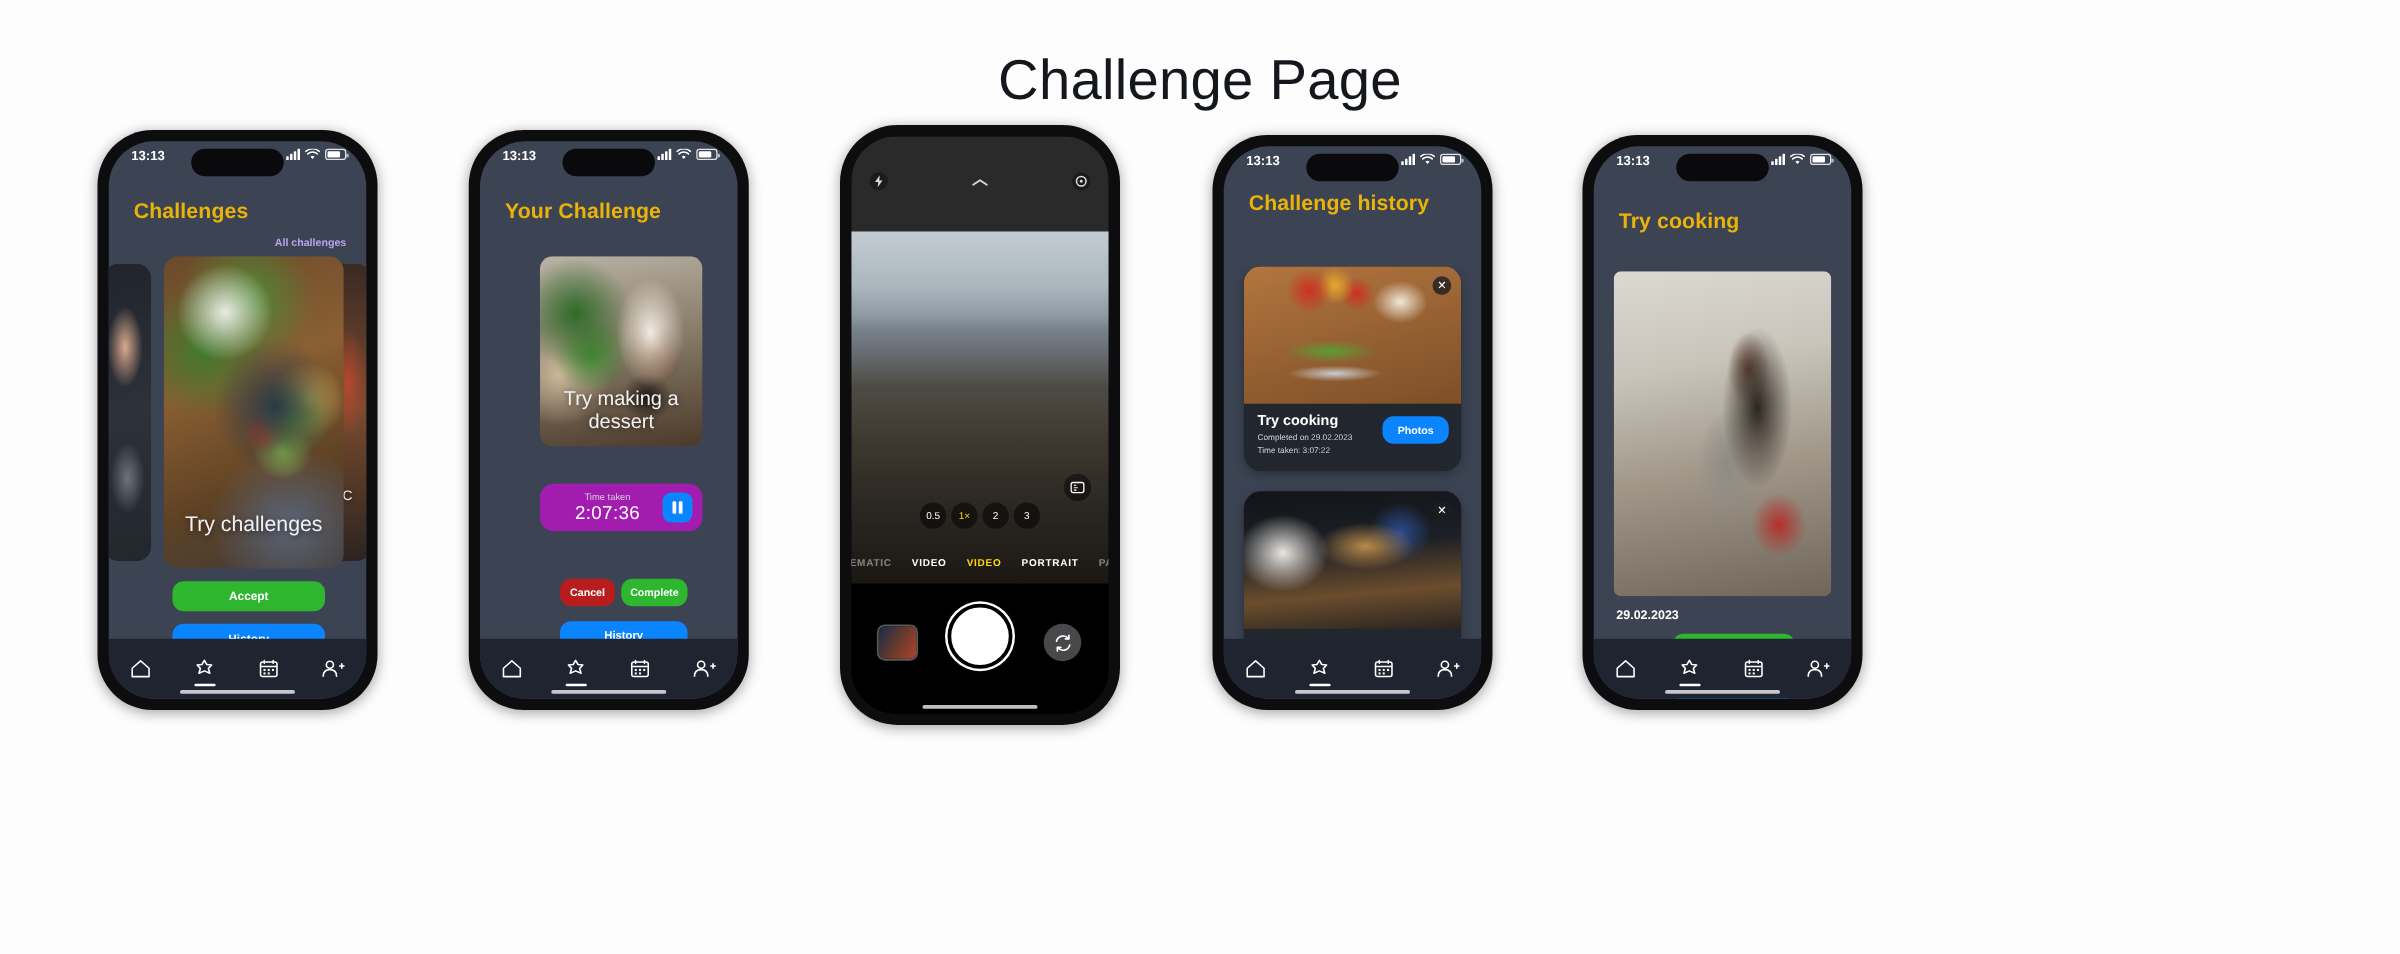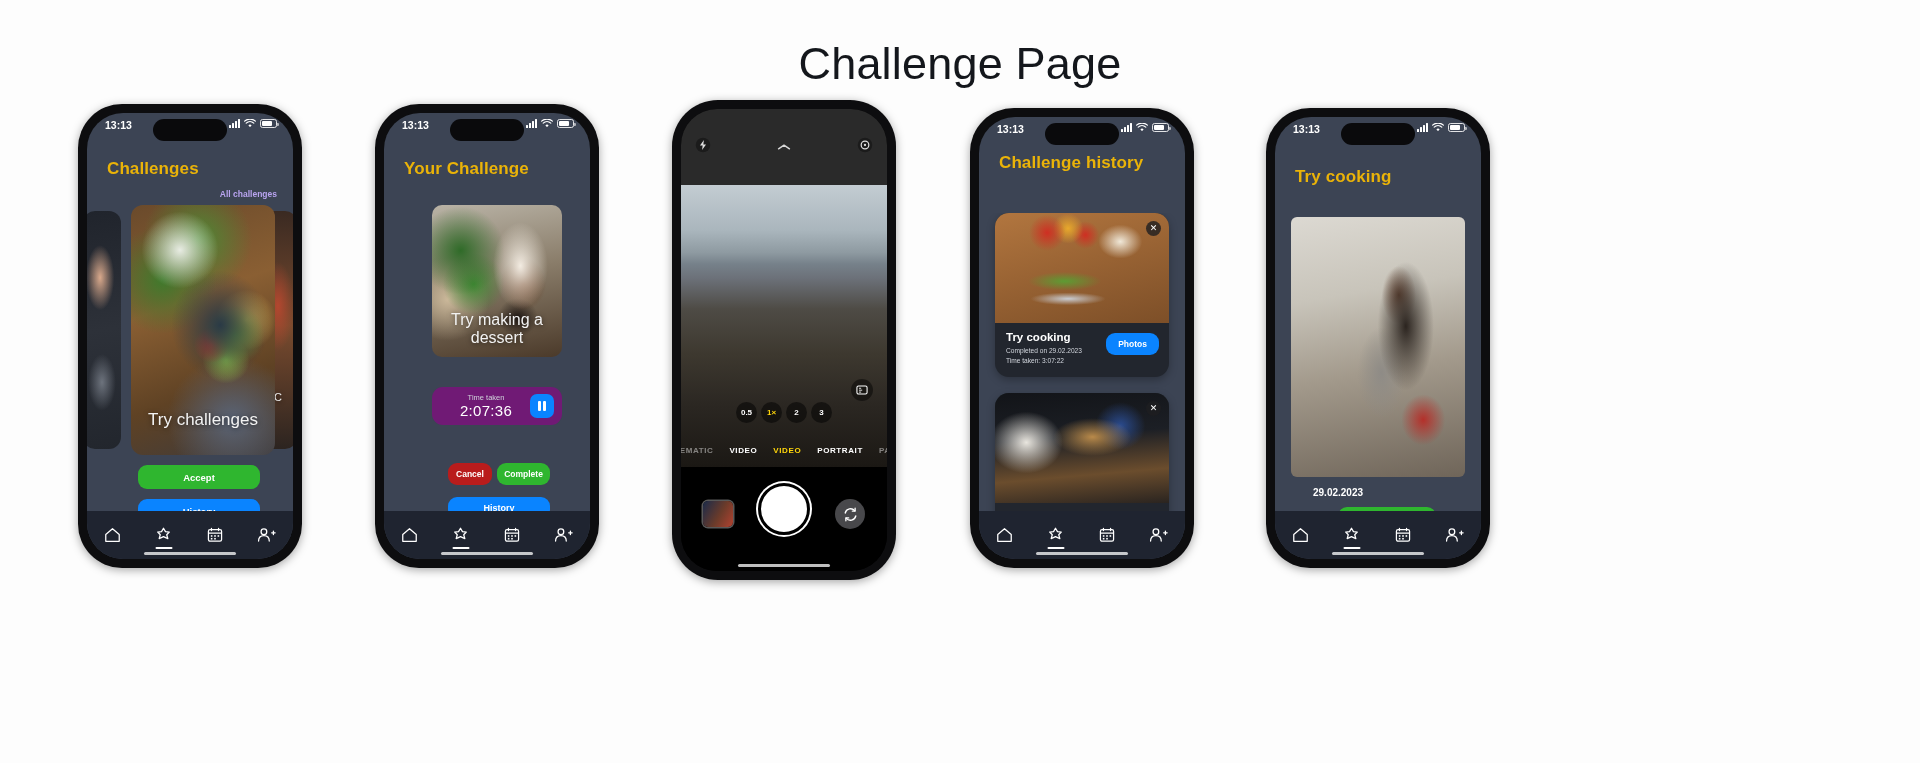--- a/index.html
+++ b/index.html
@@ -218,21 +218,21 @@
       radial-gradient(ellipse 26% 40% at 66% 42%, #2b241f 0%, rgba(43,36,31,0) 62%),
       radial-gradient(ellipse 14% 16% at 62% 30%, #6b4a38 0%, rgba(107,74,56,0) 70%),
       radial-gradient(ellipse 20% 26% at 52% 60%, #8e8b86 0%, rgba(142,139,134,0) 68%),
       radial-gradient(ellipse 18% 14% at 76% 78%, #b4302a 0%, rgba(180,48,42,0) 70%),
       linear-gradient(170deg, #dcd9d2 0%, #c8c4ba 30%, #a39a8c 58%, #6f6559 100%);
   }
 
   
   .timer-box {
     position: absolute;
-    background: #701a75;
+    background: #a21caf;
     border-radius: 11px;
     display: flex; align-items: center; justify-content: flex-end;
     padding: 6px 8px 7px 10px;
   }
   .timer-label { font-size: 7.5px; color: #cfd3da; font-weight: 400; text-align: center; }
   .timer-value { font-size: 15px; color: #fff; font-weight: 400; letter-spacing: .3px; text-align: center; }
   .pause-btn {
     width: 24px; height: 24px; border-radius: 7px; background: #0a84ff;
     display: flex; align-items: center; justify-content: center; gap: 2px;
   }
@@ -253,21 +253,21 @@
   .cam-icon-tr { position: absolute; top: 28px; right: 14px; z-index: 5; }
   .cam-chevron { position: absolute; top: 30px; left: 50%; transform: translateX(-50%); z-index: 5; }
   .zoom-row {
     position: absolute; left: 50%; transform: translateX(-50%);
     bottom: 148px; display: flex; align-items: center; gap: 4px; z-index: 6;
   }
   .zoom-chip {
     width: 21px; height: 21px; border-radius: 50%;
     background: rgba(0,0,0,.5);
     display: flex; align-items: center; justify-content: center;
-    font-size: 8px; font-weight: 700; color: #fff; text-align: center;
+    font-size: 8px; font-weight: 400; color: #fff; text-align: center;
   }
   .zoom-chip.active { color: #ffd60a; }
   .mode-row {
     position: absolute; left: 0; right: 0; bottom: 116px;
     display: flex; align-items: center; justify-content: center; gap: 16px;
     z-index: 6; padding: 0 8px;
   }
   .mode {
     font-size: 8px; font-weight: 700; letter-spacing: .6px; color: #fff;
   }
@@ -331,21 +331,21 @@
     color: #fff; font-size: 9px; line-height: 1; z-index: 3;
   }
 
   
   .detail-photo {
     position: absolute; left: 16px; right: 16px; top: 100px; height: 260px;
     border-radius: 6px; overflow: hidden;
   }
   .detail-date {
     position: absolute; left: 18px; top: 370px;
-    color: #fff; font-size: 10px; font-weight: 700; margin-left: 20px;
+    color: #fff; font-size: 10px; font-weight: 700;
   }
 </style>
 </head>
 <body>
 
 <div id="page-title">Challenge Page</div>
 
 <div class="phone" style="left:78px; top:104px; width:224px; height:464px;">
   <div class="screen">
 

